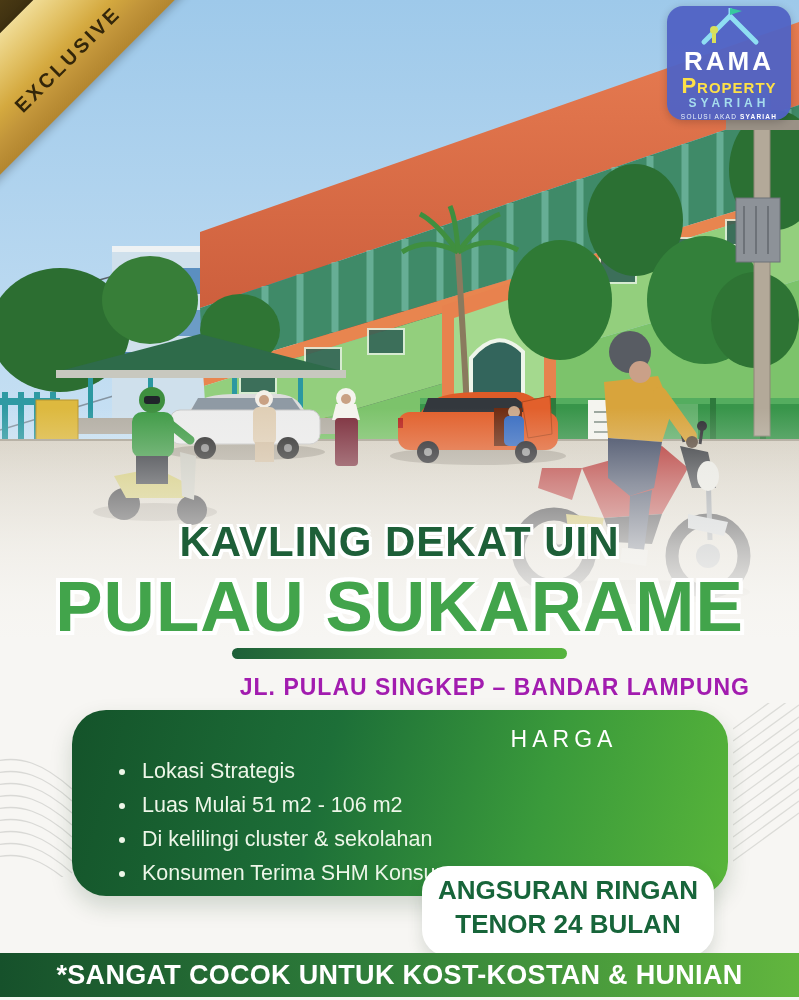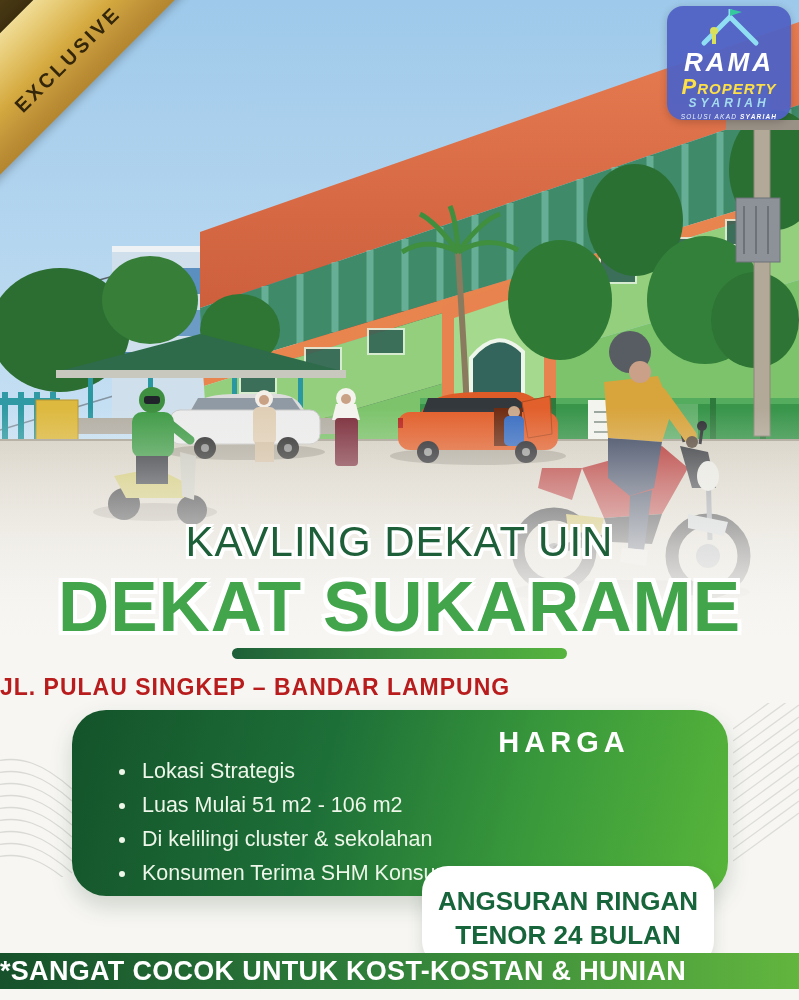--- a/index.html
+++ b/index.html
@@ -31,83 +31,82 @@
     box-shadow:0 3px 8px rgba(0,0,0,.25);
   }
   .ribbon-band span {
     transform:translate(6px,16px);
     font-size:20px; font-weight:bold; letter-spacing:3px; color:#33260a;
   }
   
   .logo {
     position:absolute; top:6px; right:8px; width:124px; height:114px; z-index:6;
     background:rgba(81,99,196,.96); border-radius:16px;
-    display:flex; flex-direction:column; align-items:center; justify-content:flex-end;
+    display:flex; flex-direction:column; align-items:center; justify-content:center;
     box-shadow:0 2px 8px rgba(0,0,0,.2);
-    font-style:italic;
   }
   .logo-house { margin-bottom:2px; }
   .logo-rama { font-size:26px; font-weight:bold; color:#fff; letter-spacing:3px; line-height:1; }
   .logo-property { font-size:15px; font-weight:bold; color:#fde047; letter-spacing:1px; line-height:1.1; }
   .logo-property::first-letter { font-size:22px; }
   .logo-syariah { font-size:12px; font-weight:bold; color:#a5dced; letter-spacing:4px; margin-top:-2px; line-height:1; }
   .logo-tagline { font-size:6.5px; color:#e8f2fa; letter-spacing:1.2px; margin-top:4px; white-space:nowrap; }
   .logo-tagline b { color:#fff; }
   
   .kicker {
     position:absolute; top:518px; left:0; width:799px; text-align:center; z-index:3;
-    font-size:42px; font-weight:normal; letter-spacing:1px; color:#1d5f38;
+    font-size:42px; font-weight:bold; letter-spacing:1px; color:#1d5f38;
     text-shadow:-3px -3px 0 #fff,3px -3px 0 #fff,-3px 3px 0 #fff,3px 3px 0 #fff,-3px 0 0 #fff,3px 0 0 #fff,0 -3px 0 #fff,0 3px 0 #fff;
   }
   .title {
     position:absolute; top:566px; left:0; width:799px; text-align:center; z-index:3;
     font-size:71px; font-weight:bold; letter-spacing:1px; color:#42a44b;
     text-shadow:-4px -4px 0 #fff,4px -4px 0 #fff,-4px 4px 0 #fff,4px 4px 0 #fff,-4px 0 0 #fff,4px 0 0 #fff,0 -4px 0 #fff,0 4px 0 #fff;
   }
   .title-divider {
     position:absolute; top:648px; left:232px; width:335px; height:11px; z-index:3;
     border-radius:6px; background:linear-gradient(90deg,#1d5f38,#3f9440 55%,#56b43e);
   }
   .address {
-    position:absolute; top:674px; left:0; width:750px; text-align:left; z-index:3;
-    font-size:23px; font-weight:bold; letter-spacing:1px; color:#b91c1c;
+    position:absolute; top:674px; left:0; width:750px; text-align:right; z-index:3;
+    font-size:23px; font-weight:bold; letter-spacing:1px; color:#a21caf;
   }
   
   .waves-left  { position:absolute; top:755px; left:0; z-index:1; }
   .waves-right { position:absolute; top:703px; right:0; z-index:1; }
   
   .card {
     position:absolute; top:710px; left:72px; width:656px; height:186px; z-index:2;
     border-radius:34px;
     background:linear-gradient(105deg,#14532a 0%,#1d6f38 38%,#3a9a3b 70%,#58b53a 100%);
     box-shadow:0 10px 22px rgba(20,60,30,.18);
   }
   .features { margin:0; padding:44px 0 0 66px; list-style:disc; color:#edf6e8; }
   .features li { font-size:21.5px; line-height:34px; padding-left:4px; }
   .price {
     position:absolute; top:16px; right:26px; width:276px; text-align:center; color:#fff;
   }
-  .price-label { font-size:29px; letter-spacing:5px; font-weight:700; }
+  .price-label { font-size:23px; letter-spacing:5px; font-weight:400; }
   .price-value {
     font-size:62px; font-weight:bold; letter-spacing:2px; color:#d8312a; line-height:1.05; margin-top:4px;
     text-shadow:-3px -3px 0 #fff,3px -3px 0 #fff,-3px 3px 0 #fff,3px 3px 0 #fff,-3px 0 0 #fff,3px 0 0 #fff,0 -3px 0 #fff,0 3px 0 #fff;
   }
   .price-unit { font-size:26px; letter-spacing:3px; font-weight:500; margin-top:2px; }
   
   .badge {
     position:absolute; top:866px; left:422px; width:292px; z-index:4;
-    background:#fff; border-radius:26px; padding:19px 0 14px 0; text-align:center;
+    background:#fff; border-radius:26px; padding:8px 0 14px 0; text-align:center;
     box-shadow:0 8px 16px rgba(30,60,35,.14);
   }
   .badge div { font-size:26px; font-weight:bold; color:#17653a; line-height:1.3; }
   
   .footer-bar {
-    position:absolute; top:953px; left:0; width:799px; height:36px; z-index:5;
+    position:absolute; top:953px; left:0; width:799px; height:44px; z-index:5;
     background:linear-gradient(90deg,#16512b 0%,#2e7d3a 45%,#62b63e 100%);
-    display:flex; align-items:center; 
+    display:flex; align-items:center; justify-content:center;
   }
   .footer-bar span { color:#fff; font-size:27px; font-weight:bold; letter-spacing:.3px; }
 </style>
 </head>
 <body>
 
 <div class="flyer">
 
   <svg class="photo" viewBox="0 0 799 660">
     <defs>
@@ -359,21 +358,21 @@
       <circle cx="18" cy="24" r="4" fill="#d9e05a"></circle>
       <line x1="18" y1="28" x2="18" y2="37" stroke="#d9e05a" stroke-width="4"></line>
     </svg>
     <div class="logo-rama">RAMA</div>
     <div class="logo-property">PROPERTY</div>
     <div class="logo-syariah">SYARIAH</div>
     <div class="logo-tagline"><span>SOLUSI AKAD </span><b>SYARIAH</b></div>
   </div>
 
   <div class="kicker">KAVLING DEKAT UIN</div>
-  <div class="title">DEKAT SUKARAME</div>
+  <div class="title">PULAU SUKARAME</div>
   <div class="title-divider"></div>
   <div class="address">JL. PULAU SINGKEP – BANDAR LAMPUNG</div>
 
   <svg class="waves-left" width="74" height="122" viewBox="0 0 74 122">
     <path fill="none" stroke="#d9d9d6" stroke-width="1.3" d="M-10,8 C20,-2 45,10 72,34 M-10,20 C20,10 45,22 72,46 M-10,32 C20,22 45,34 72,58 M-10,44 C20,34 45,46 72,70 M-10,56 C20,46 45,58 72,82 M-10,68 C20,58 45,70 72,94 M-10,80 C20,70 45,82 72,106 M-10,92 C20,82 45,94 72,118 M-10,104 C20,94 45,106 72,130"></path>
   </svg>
   <svg class="waves-right" width="66" height="162" viewBox="0 0 66 162">
     <path fill="none" stroke="#dcdcd8" stroke-width="1.3" d="M0,26 L66,-22 M0,38 L66,-10 M0,50 L66,2 M0,62 L66,14 M0,74 L66,26 M0,86 L66,38 M0,98 L66,50 M0,110 L66,62 M0,122 L66,74 M0,134 L66,86 M0,146 L66,98 M0,158 L66,110"></path>
   </svg>
 

